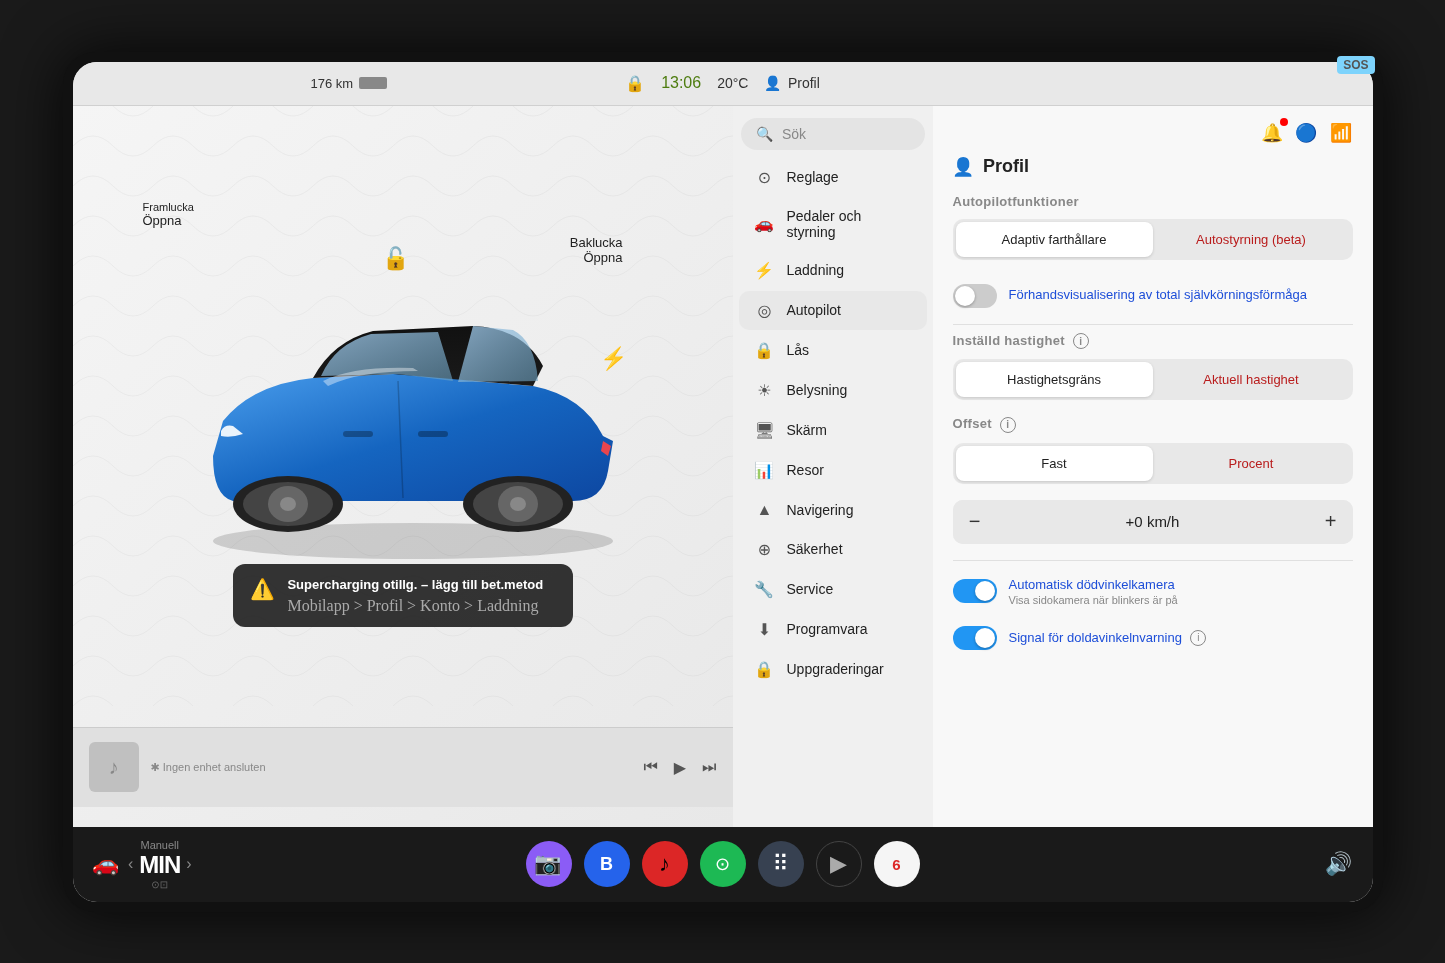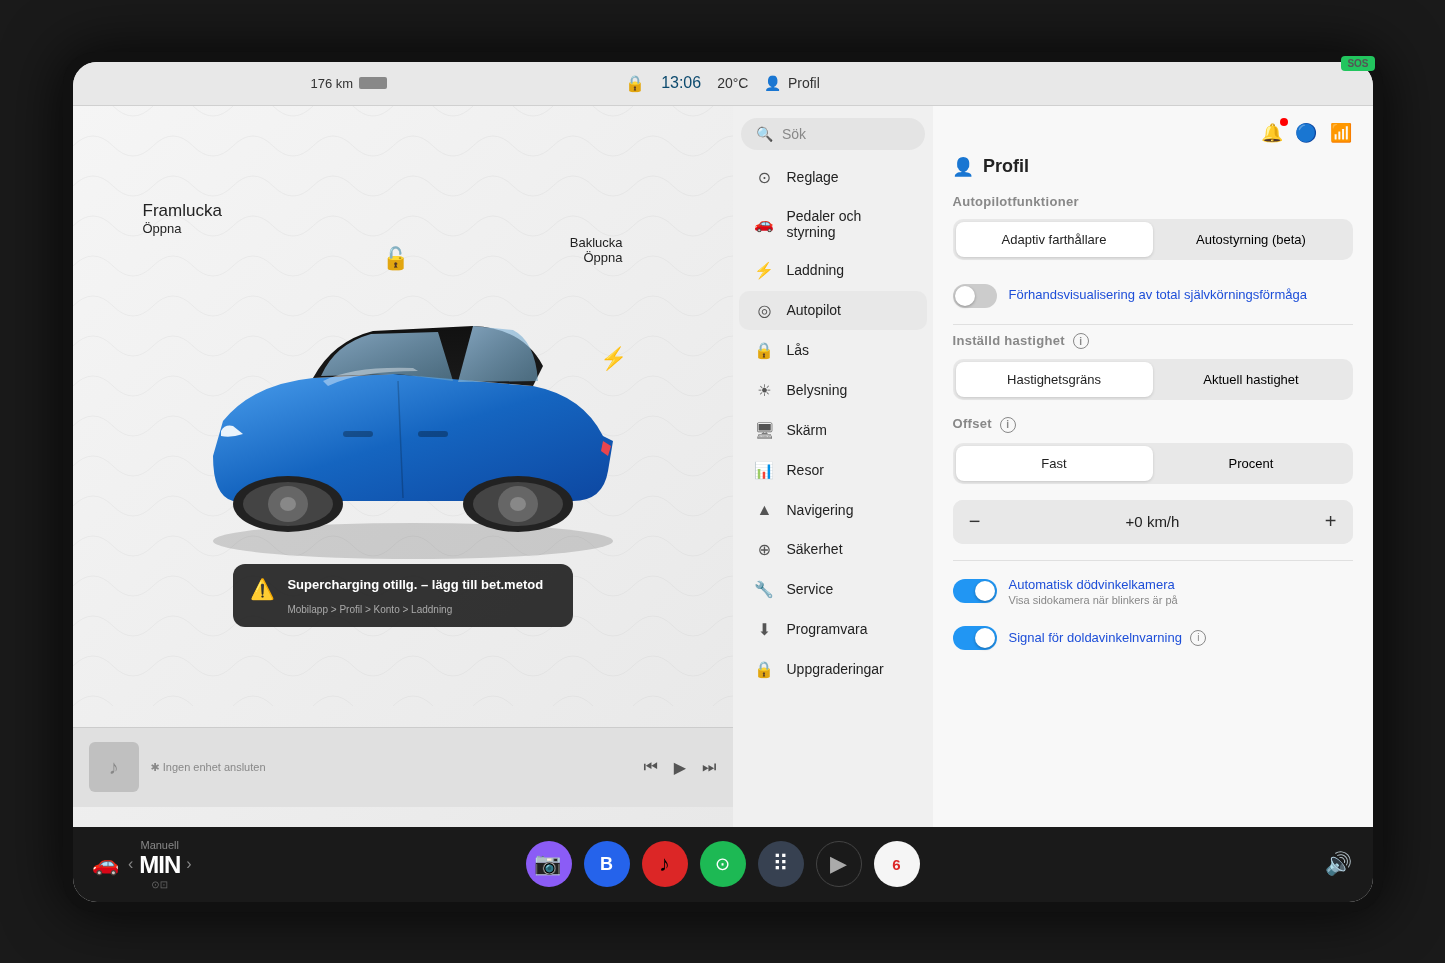--- a/index.html
+++ b/index.html
@@ -66,21 +66,21 @@
       align-items: center;
       gap: 16px;
     }
     .lock-icon-status {
       font-size: 16px;
       color: #555;
     }
     .time-display {
       font-size: 16px;
       font-weight: 500;
-      color: #0c4a6e;
+      color: #4d7c0f;
     }
     .temp-display {
       font-size: 14px;
       color: #333;
     }
     .profile-status {
       display: flex;
       align-items: center;
       gap: 6px;
       font-size: 14px;
@@ -142,23 +142,24 @@
       font-size: 20px;
       margin-top: 1px;
       flex-shrink: 0;
     }
     .warning-text-main {
       font-size: 13px;
       font-weight: 600;
       line-height: 1.4;
     }
     .warning-text-sub {
-      font-size: 10px;
+      font-size: 16px;
       color: #aaa;
-      margin-top: 9px;
+      margin-top: 2px;
+      font-family: Liberation Serif, serif;
     }
     
     .media-bar {
       height: 80px;
       background: #e0e0e0;
       display: flex;
       align-items: center;
       padding: 0 16px;
       gap: 12px;
       border-top: 1px solid #ccc;
@@ -288,21 +289,21 @@
       padding: 3px;
       margin-bottom: 16px;
     }
     .btn-group-item {
       flex: 1;
       padding: 10px 8px;
       border-radius: 8px;
       text-align: center;
       font-size: 13px;
       cursor: pointer;
-      color: #000000;
+      color: #b91c1c;
     }
     .btn-group-item.selected {
       background: white;
       color: #222;
       font-weight: 500;
       box-shadow: 0 1px 3px rgba(0,0,0,0.15);
     }
     
     .toggle-row {
       display: flex;
@@ -494,24 +495,24 @@
       z-index: 2;
       width: 500px;
       height: 320px;
     }
 
     
     .sos-badge {
       position: absolute;
       top: 4px;
       right: 8px;
-      background: #22c55e;
+      background: #7dd3fc;
       border-radius: 4px;
       padding: 2px 6px;
-      font-size: 10px;
+      font-size: 12px;
       font-weight: 700;
       color: #555;
     }
 
     .info-icon {
       display: inline-flex;
       width: 16px;
       height: 16px;
       border-radius: 50%;
       border: 1.5px solid #888;
@@ -560,21 +561,21 @@
               <pattern id="waves" x="0" y="0" width="80" height="80" patternUnits="userSpaceOnUse">
                 <path d="M0,40 Q20,20 40,40 Q60,60 80,40" fill="none" stroke="#aaa" stroke-width="0.8"></path>
                 <path d="M0,0 Q20,-20 40,0 Q60,20 80,0" fill="none" stroke="#aaa" stroke-width="0.8"></path>
                 <path d="M0,80 Q20,60 40,80 Q60,100 80,80" fill="none" stroke="#aaa" stroke-width="0.8"></path>
               </pattern>
             </defs>
             <rect width="660" height="600" fill="url(#waves)"></rect>
           </svg>
 
           <div style="position:absolute; top:95px; left:70px; z-index:3;">
-            <div style="font-size:17px; color:#222; font-weight:500;">Framlucka</div>
+            <div style="font-size:11px; color:#222; font-weight:500;">Framlucka</div>
             <div style="font-size:13px; color:#222;">Öppna</div>
           </div>
 
           <div style="position:absolute; top:85px; right:110px; z-index:3; text-align:right;margin-top:44px;">
             <div style="font-size:13px; color:#222; font-weight:500;">Baklucka</div>
             <div style="font-size:13px; color:#222;">Öppna</div>
           </div>
 
           <div style="position:absolute; top:140px; left:310px; z-index:3; font-size:22px;">🔓</div>
 

